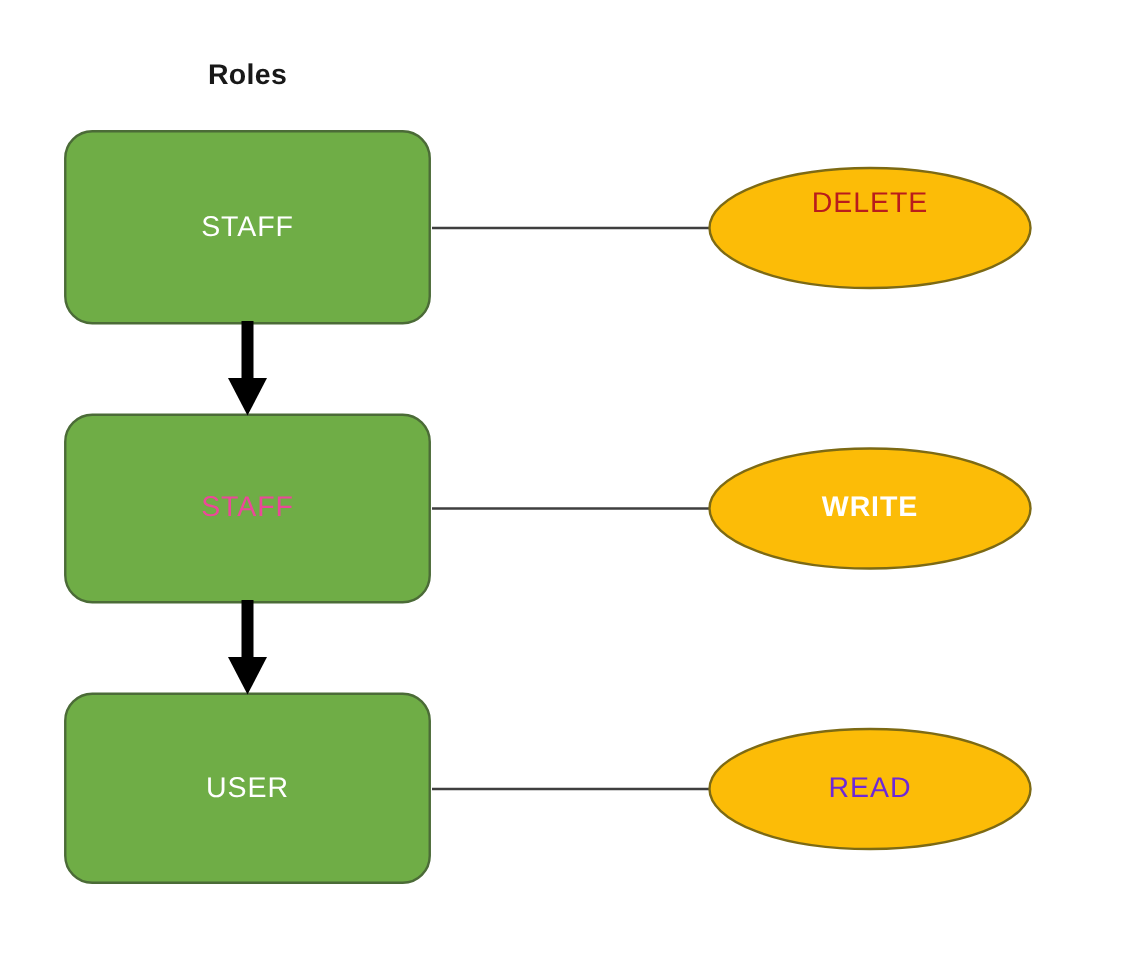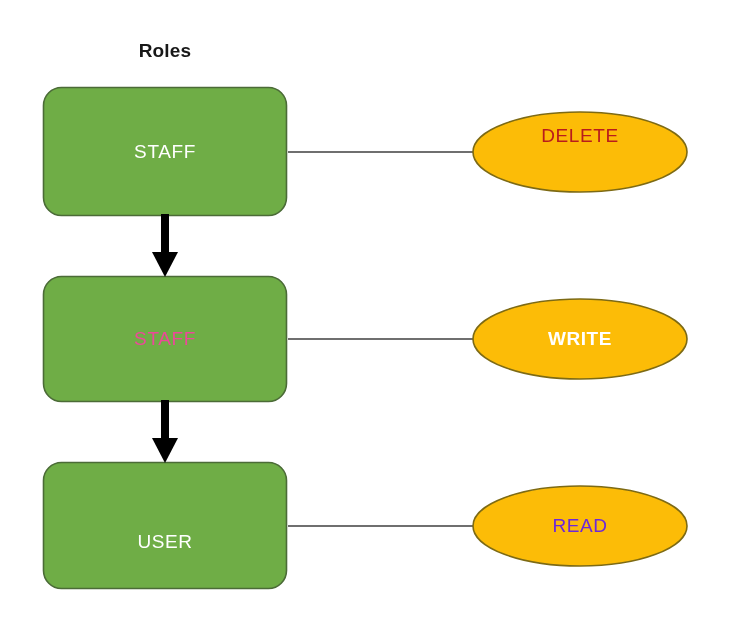--- a/index.html
+++ b/index.html
@@ -90,21 +90,21 @@
     <g>
       <rect x="161" y="400" width="8" height="42" fill="#000000"></rect>
       <polygon points="152,438 178,438 165,463" fill="#000000"></polygon>
     </g>
   </svg>
 
   <div class="shape-label" style="left: 165px; top: 152px; color: rgb(255, 255, 255);">STAFF</div>
 
   <div class="shape-label" style="left: 165px; top: 339px; color: #ec4899;">STAFF</div>
 
-  <div class="shape-label" style="left: 165px; top: 526px; color: rgb(255, 255, 255); margin-top: 16px;">USER</div>
+  <div class="shape-label" style="left: 165px; top: 526px; color: rgb(255, 255, 255);">USER</div>
 
   <div class="shape-label" style="left: 580px; top: 136px; color: #b91c1c;">DELETE</div>
 
   <div class="shape-label" style="left: 580px; top: 339px; color: rgb(255, 255, 255); font-weight: bold;">WRITE</div>
 
   <div class="shape-label" style="left: 580px; top: 526px; color: #6d28d9;">READ</div>
 
 </div>
 
 </body></html>

